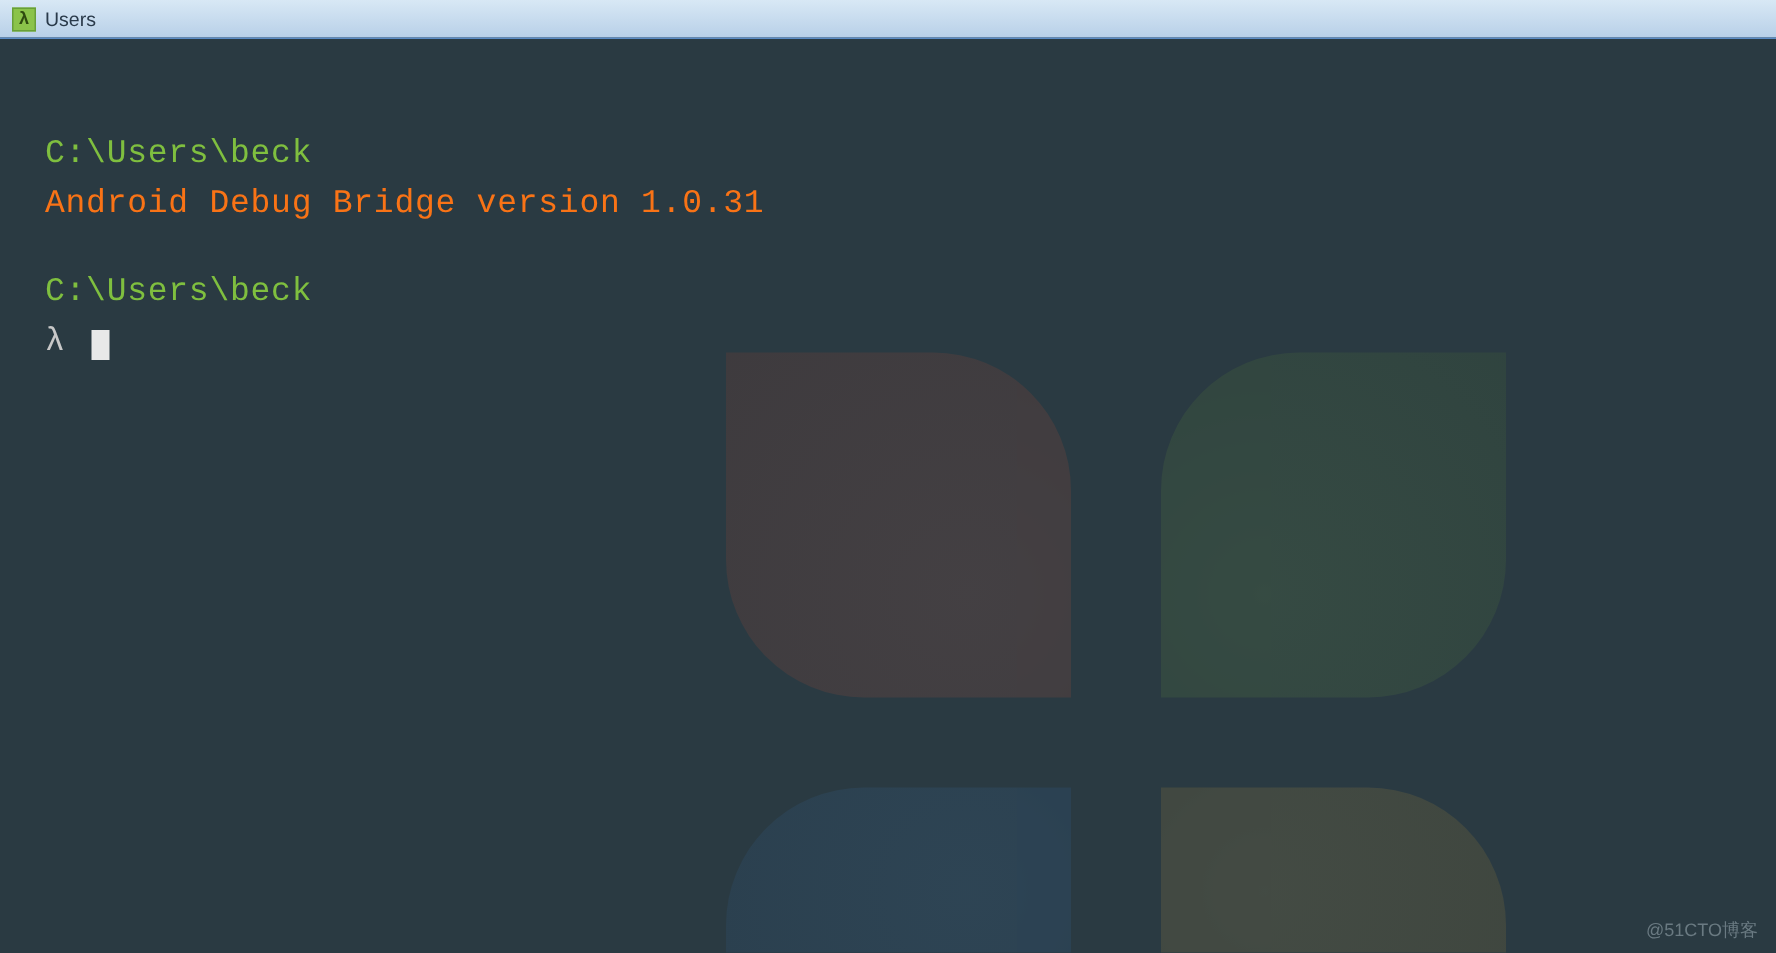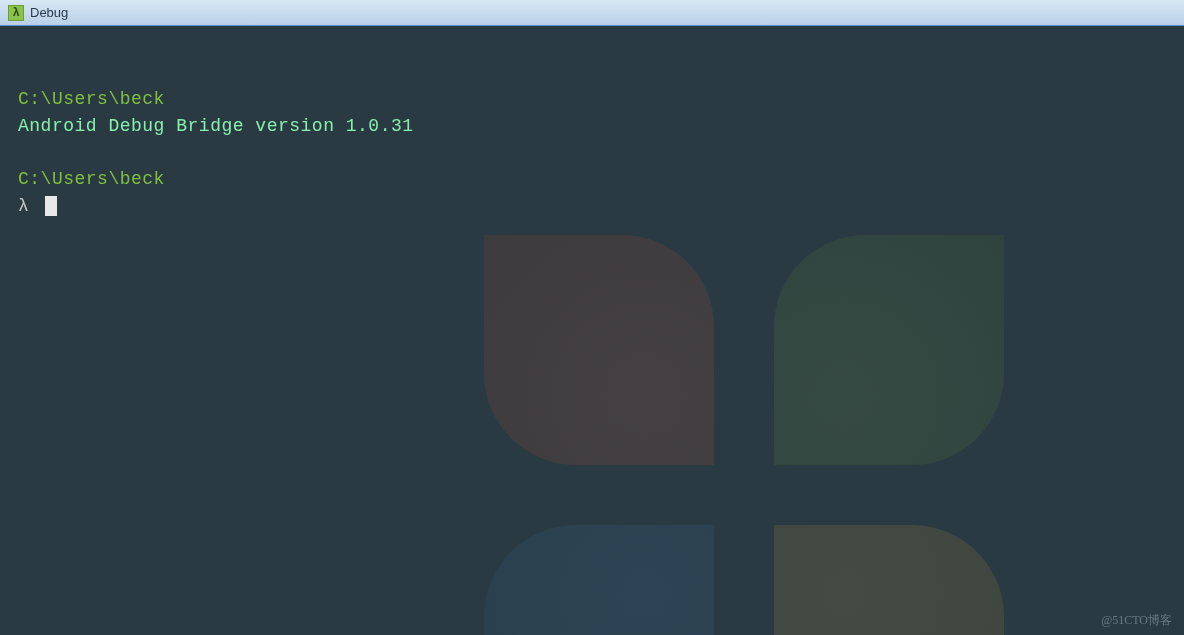--- a/index.html
+++ b/index.html
@@ -35,38 +35,38 @@
       color: #2e4a0f;
       font-weight: bold;
       border: 1px solid #689f38;
     }
     .title-text {
       font-family: 'Segoe UI', Tahoma, sans-serif;
       font-size: 13px;
       color: #2a3a4a;
     }
     .terminal {
-      padding: 60px 18px 18px 18px;
-      font-size: 18px;
+      padding: 60px 18px 18px 30px;
+      font-size: 22px;
       line-height: 1.5;
       letter-spacing: 0.5px;
       position: relative;
       z-index: 2;
     }
     .prompt-path {
       color: #7fbf3f;
     }
     .lambda {
       color: #c8c8c8;
     }
     .command {
       color: #e0e0e0;
     }
     .output {
-      color: #86efac;
+      color: #f97316;
     }
     .cursor {
       display: inline-block;
       width: 12px;
       height: 20px;
       background: #e8e8e8;
       vertical-align: text-bottom;
       margin-left: 4px;
     }
     .block {
@@ -90,34 +90,34 @@
       height: 230px;
     }
     .flag-red { background: radial-gradient(circle at 70% 70%, #ff6b4a 0%, #d14020 100%); top: 0; left: 0; border-radius: 0 40% 0 40%; }
     .flag-green { background: radial-gradient(circle at 30% 70%, #8bc34a 0%, #5a8a2a 100%); top: 0; right: 0; border-radius: 40% 0 40% 0; }
     .flag-blue { background: radial-gradient(circle at 70% 30%, #4a90d9 0%, #2a60a0 100%); bottom: 0; left: 0; border-radius: 40% 0 40% 0; }
     .flag-yellow { background: radial-gradient(circle at 30% 30%, #ffc850 0%, #d09820 100%); bottom: 0; right: 0; border-radius: 0 40% 0 40%; }
     .watermark {
       position: absolute;
       bottom: 6px;
       right: 12px;
-      font-family: Liberation Serif, serif;
+      font-family: Liberation Sans, sans-serif;
       font-size: 12px;
       color: #6a7a82;
       z-index: 3;
     }
   </style>
 </head>
 <body>
 
 <div class="titlebar">
   <div class="app-icon">
     <span>λ</span>
   </div>
-  <span class="title-text">Debug</span>
+  <span class="title-text">Users</span>
 </div>
 
 <div class="terminal">
   <div class="block">
     <div>
       <span class="prompt-path">C:\Users\beck</span>
     </div>
     <div class="output">Android Debug Bridge version 1.0.31</div>
   </div>
 

